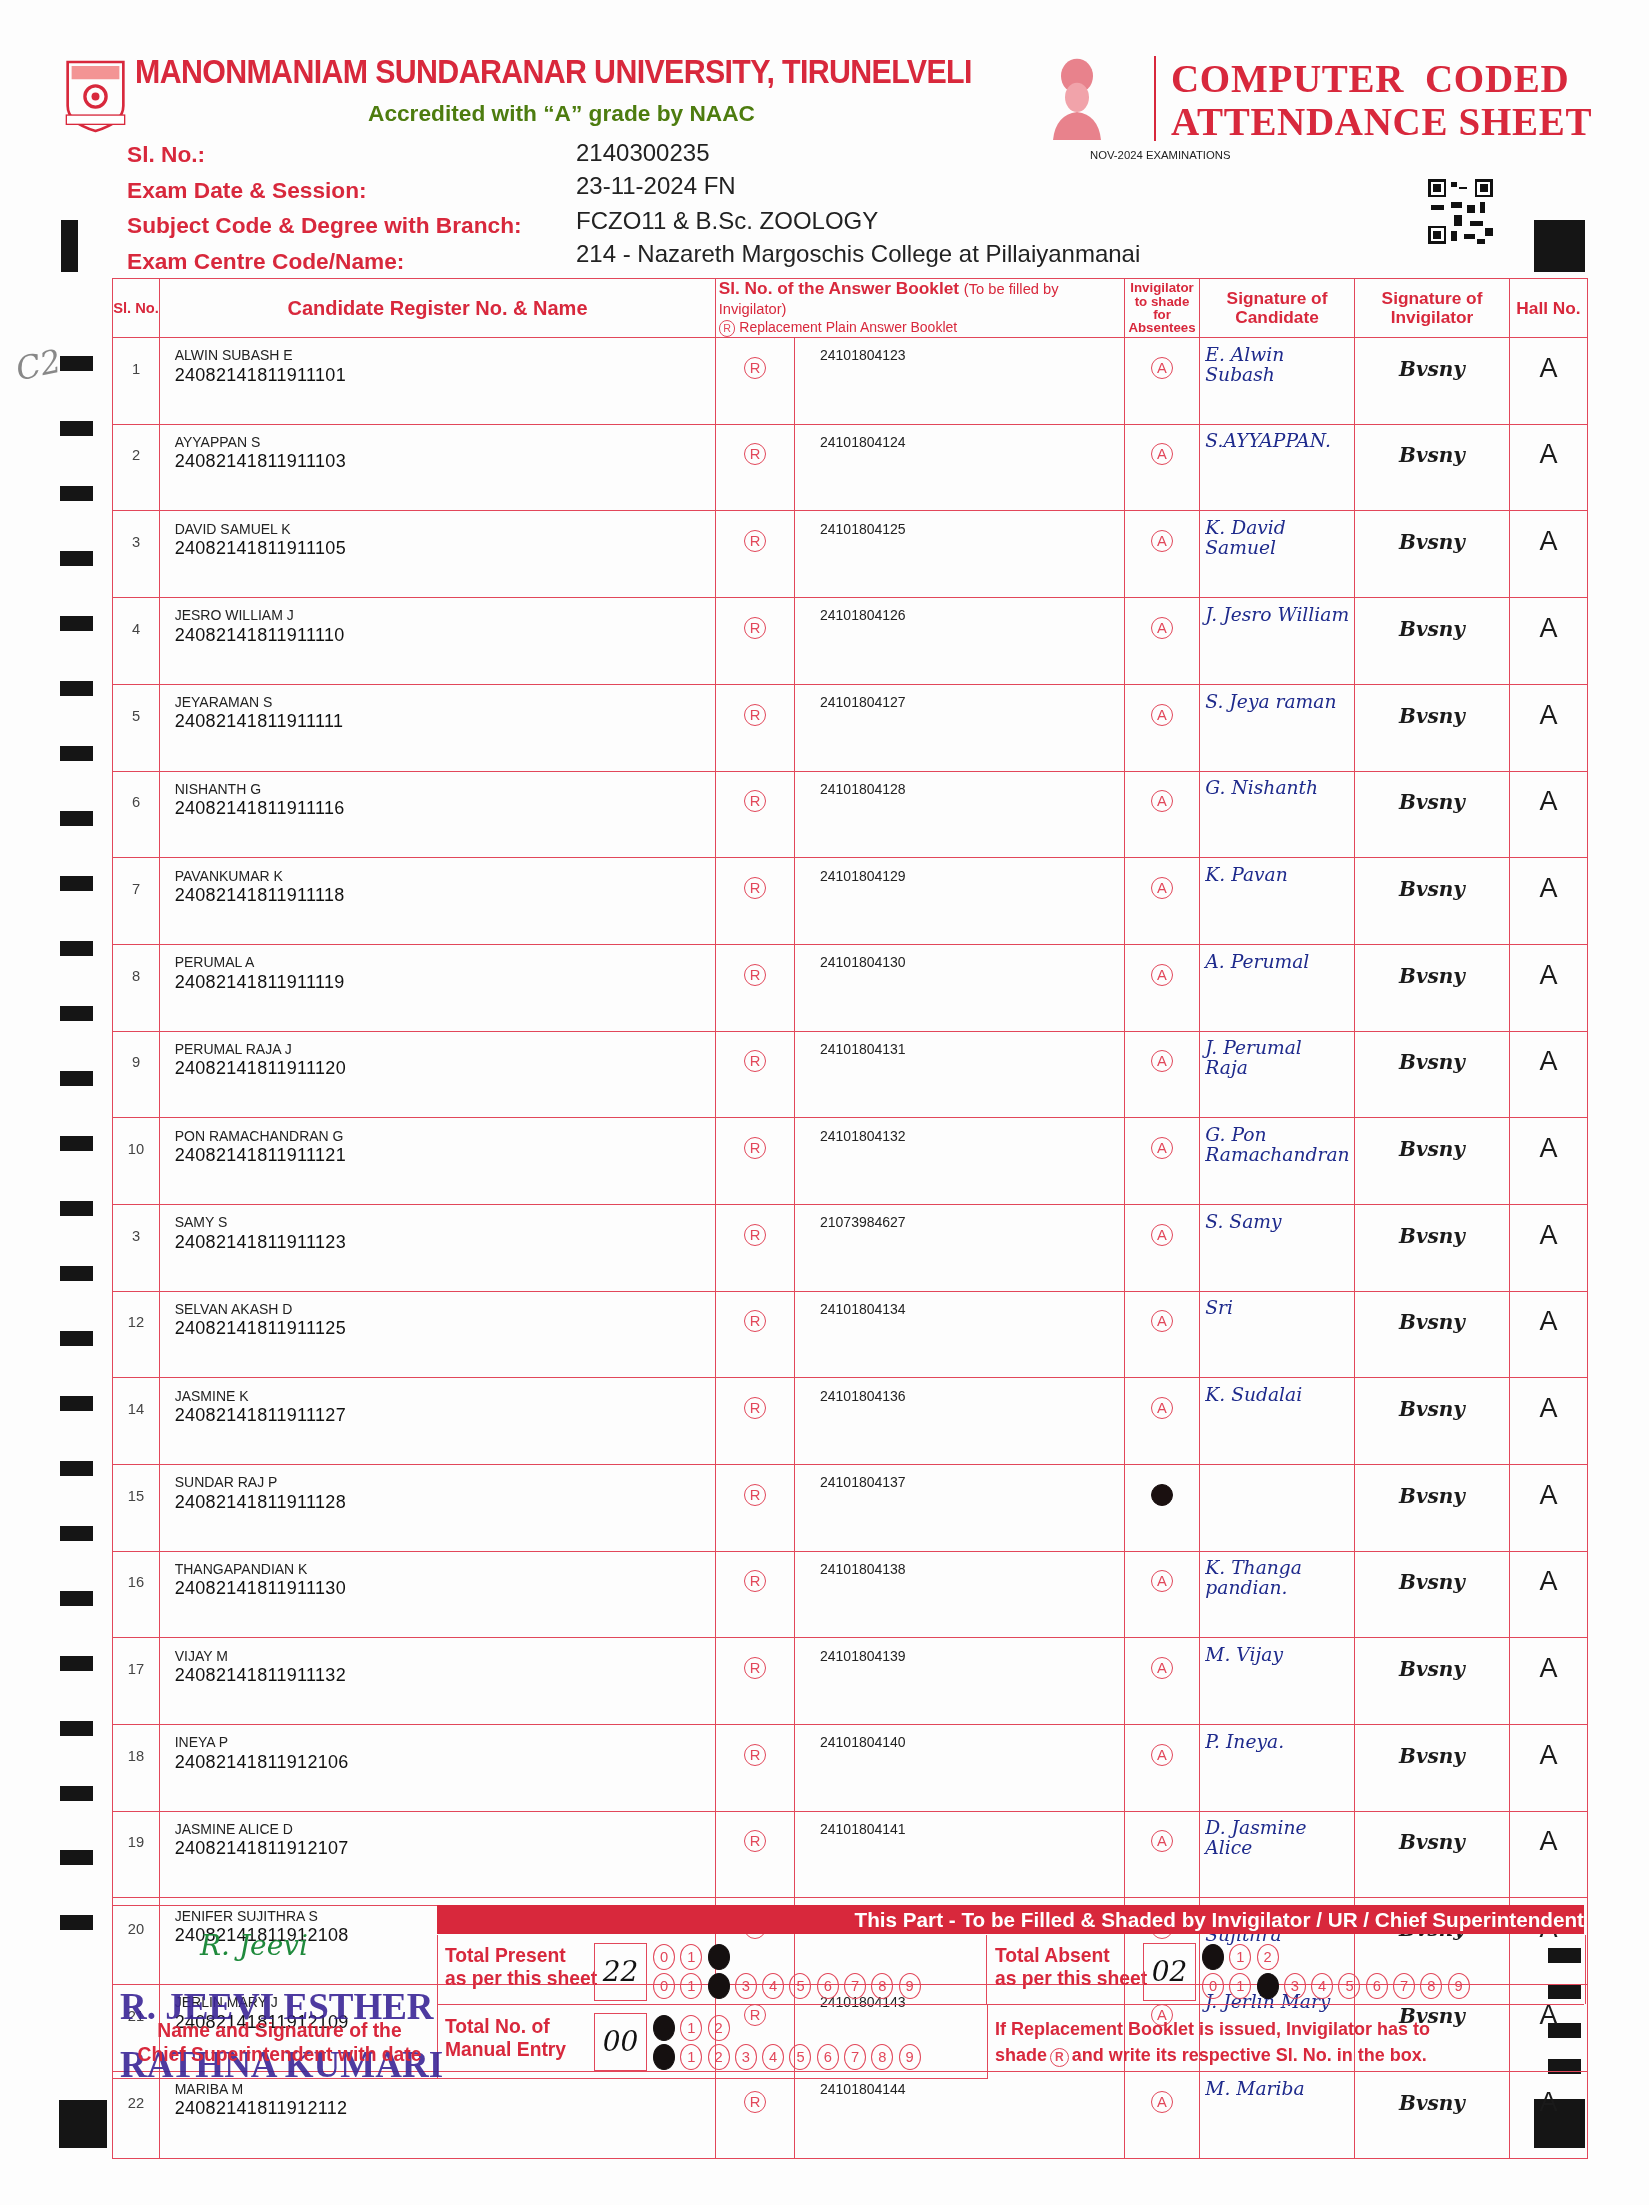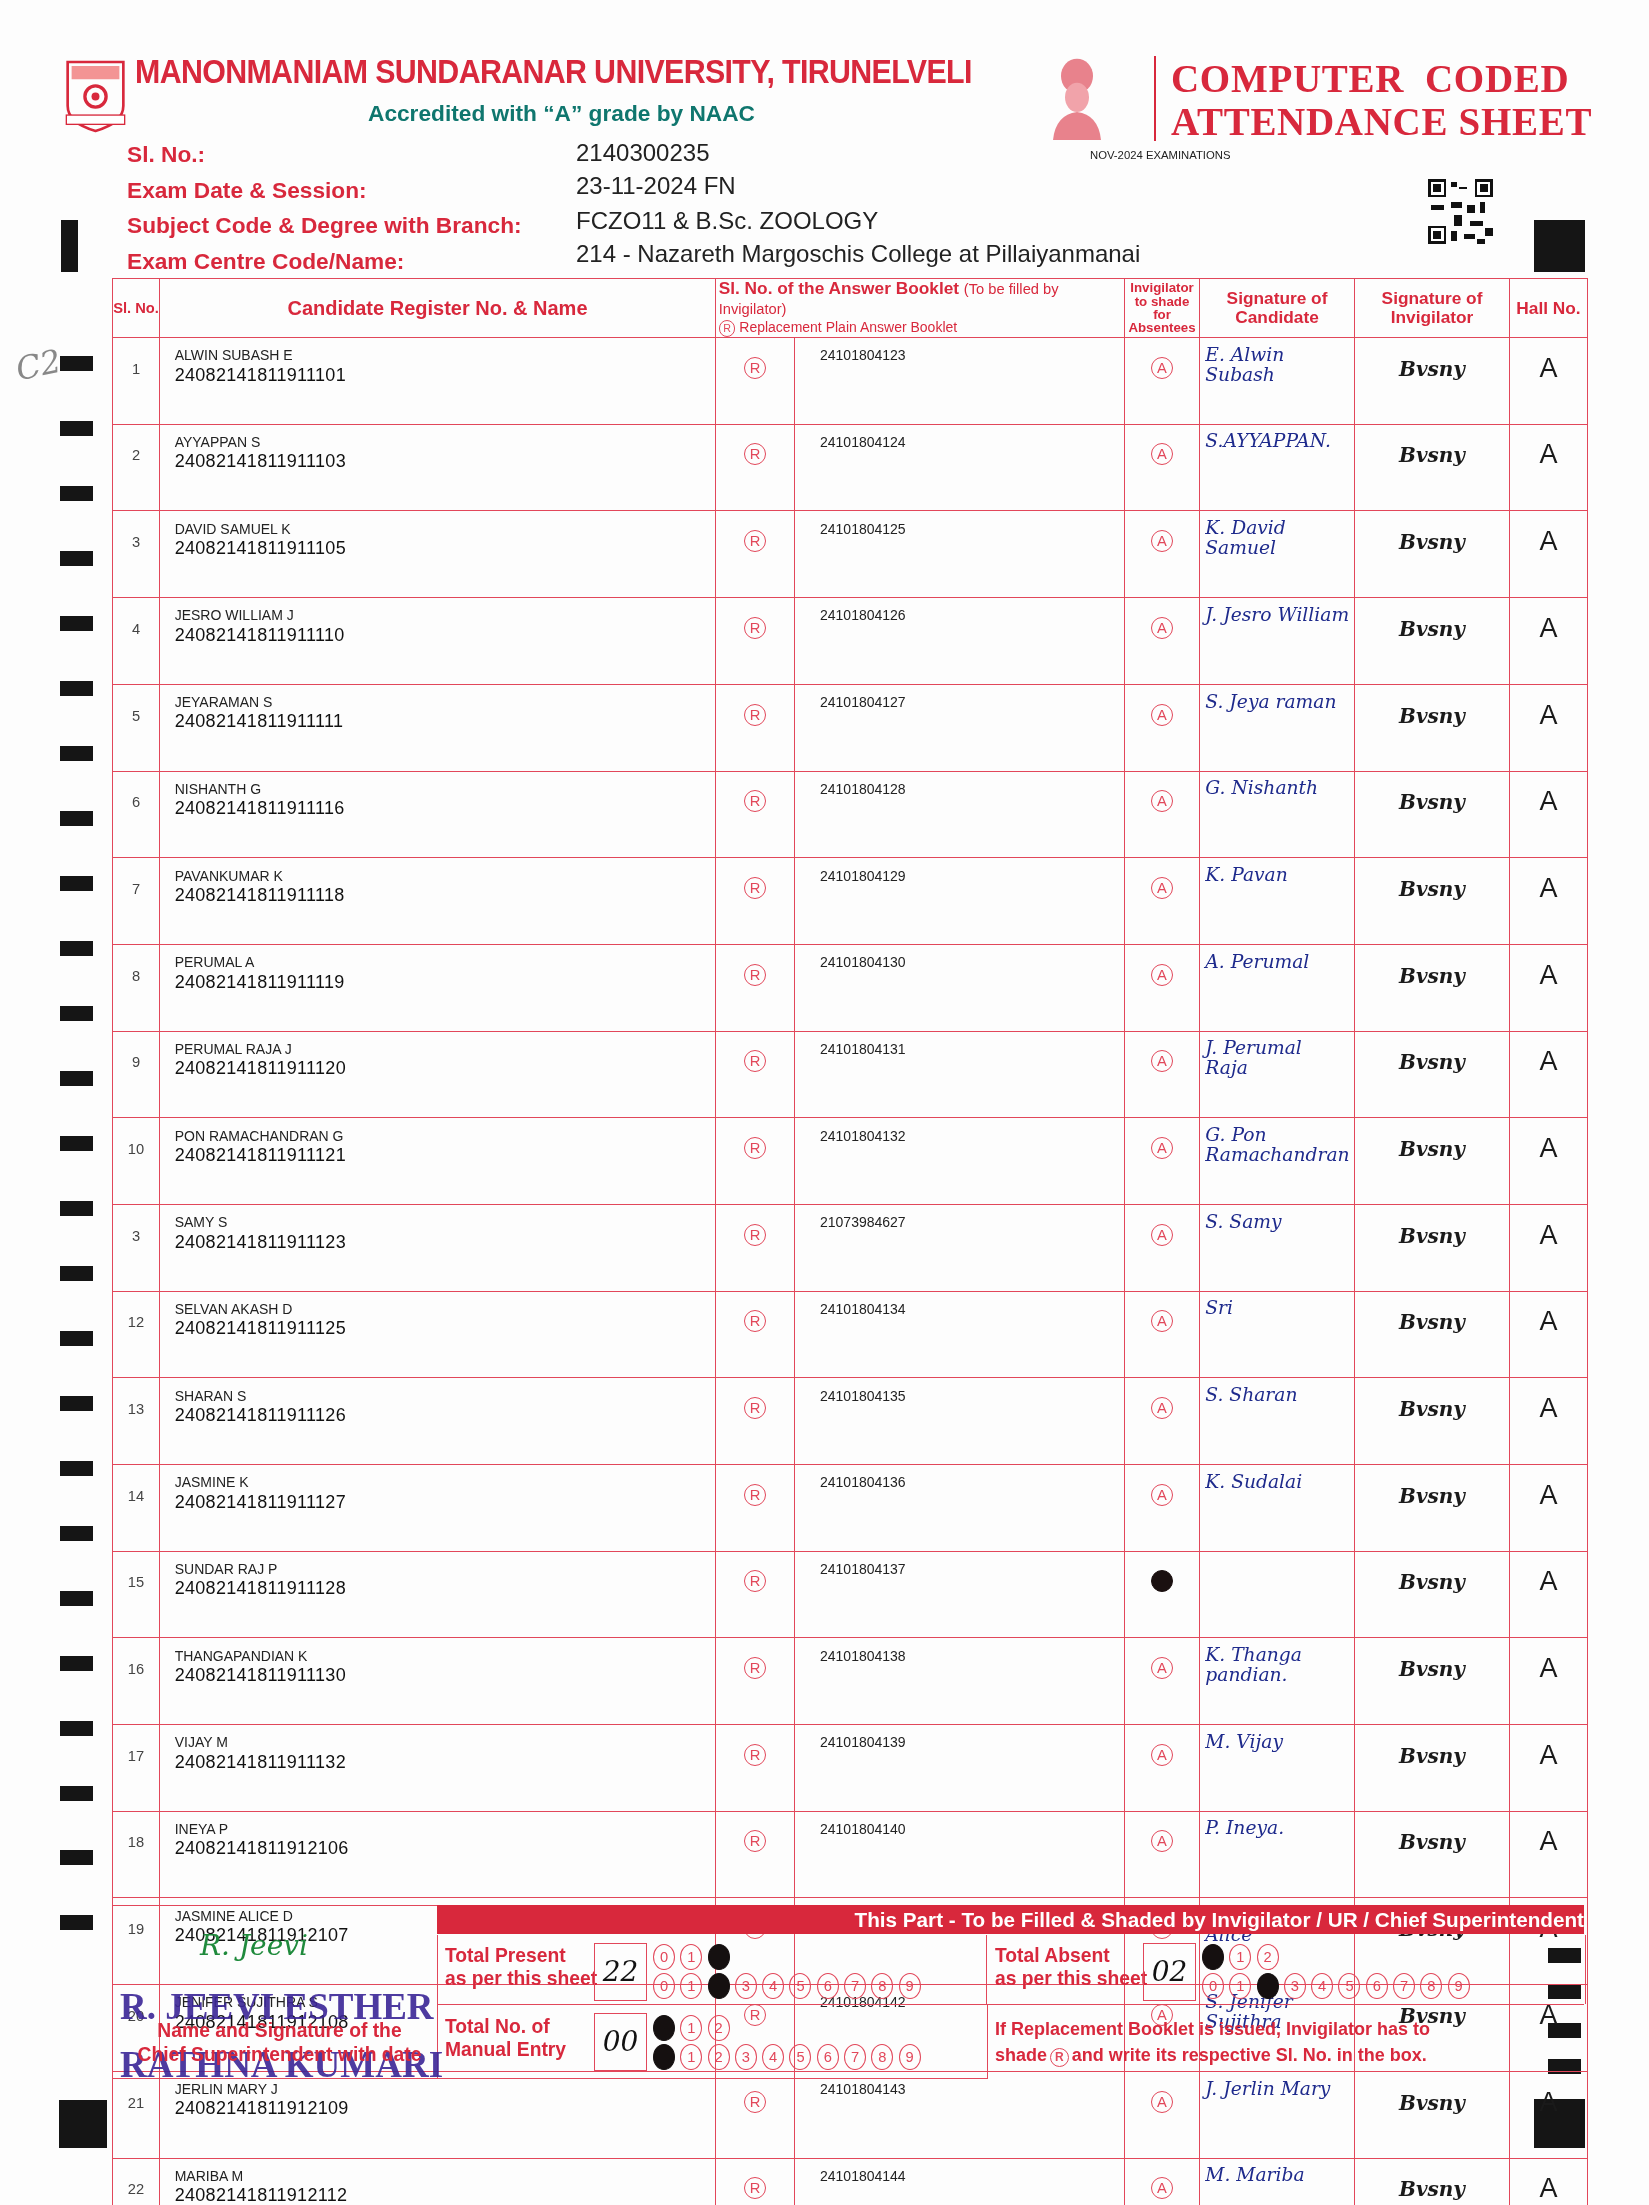--- a/index.html
+++ b/index.html
@@ -3,21 +3,21 @@
 <meta charset="utf-8">
 <style>
   html, body { margin:0; padding:0; background:#fdfdfd; }
   body { width:1650px; height:2205px; position:relative; overflow:hidden;
          font-family:"Liberation Sans", sans-serif; color:#222; }
   .mark { position:absolute; background:#151515; }
   
   .logo { position:absolute; left:65px; left:65px; top:59px; width:61px; height:75px; }
   .univ { position:absolute; left:135px; top:53px; font-size:33px; font-weight:bold; color:#d8283c;
           letter-spacing:-0.7px; transform:scaleX(0.92); transform-origin:left; white-space:nowrap; }
-  .naac { position:absolute; left:368px; top:100px; font-size:22.7px; font-weight:bold; color:#0f766e; white-space:nowrap; }
+  .naac { position:absolute; left:368px; top:100px; font-size:22.7px; font-weight:bold; color:#4d7c0f; white-space:nowrap; }
   .portrait { position:absolute; left:1053px; top:56px; width:48px; height:84px; }
   .vline { position:absolute; left:1154px; top:56px; width:2px; height:85px; background:#d8283c; }
   .cca { position:absolute; left:1171px; top:57px; font-family:"Liberation Serif", serif; font-weight:bold;
          font-size:39px; line-height:43px; color:#d8283c; white-space:nowrap; letter-spacing:0.7px; }
   .novexam { position:absolute; left:1090px; top:149px; font-size:11.3px; color:#222; white-space:nowrap; }
   .meta-lbl { position:absolute; left:127px; font-size:22.7px; font-weight:bold; color:#d8283c; white-space:nowrap; }
   .meta-val { position:absolute; left:576px; font-size:24px; color:#222; white-space:nowrap; }
   .qr { position:absolute; left:1428px; top:179px; width:65px; height:65px; }
 
   
@@ -353,35 +353,20 @@
         <td class="ccell"><span class="rcirc">R</span></td>
         <td>
           <div class="booklet">24101804134</div>
         </td>
         <td class="ccell"><span class="acirc">A</span></td>
         <td class="sig">Sri</td>
         <td class="invsig">Bvsny</td>
         <td class="hall">A</td>
       </tr>
       <tr class="row">
-        <td class="slno">13</td>
-        <td>
-          <div class="cand-name">SHARAN S</div>
-          <div class="cand-reg">24082141811911126</div>
-        </td>
-        <td class="ccell"><span class="rcirc">R</span></td>
-        <td>
-          <div class="booklet">24101804135</div>
-        </td>
-        <td class="ccell"><span class="acirc">A</span></td>
-        <td class="sig">S. Sharan</td>
-        <td class="invsig">Bvsny</td>
-        <td class="hall">A</td>
-      </tr>
-      <tr class="row">
         <td class="slno">14</td>
         <td>
           <div class="cand-name">JASMINE K</div>
           <div class="cand-reg">24082141811911127</div>
         </td>
         <td class="ccell"><span class="rcirc">R</span></td>
         <td>
           <div class="booklet">24101804136</div>
         </td>
         <td class="ccell"><span class="acirc">A</span></td>

